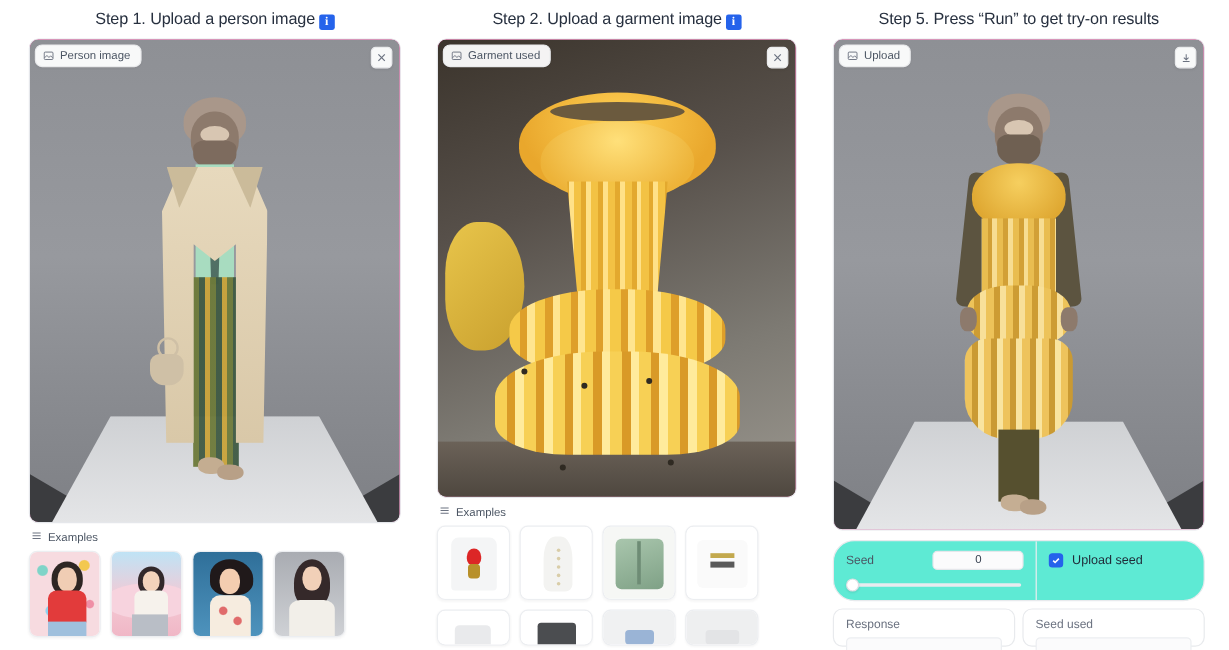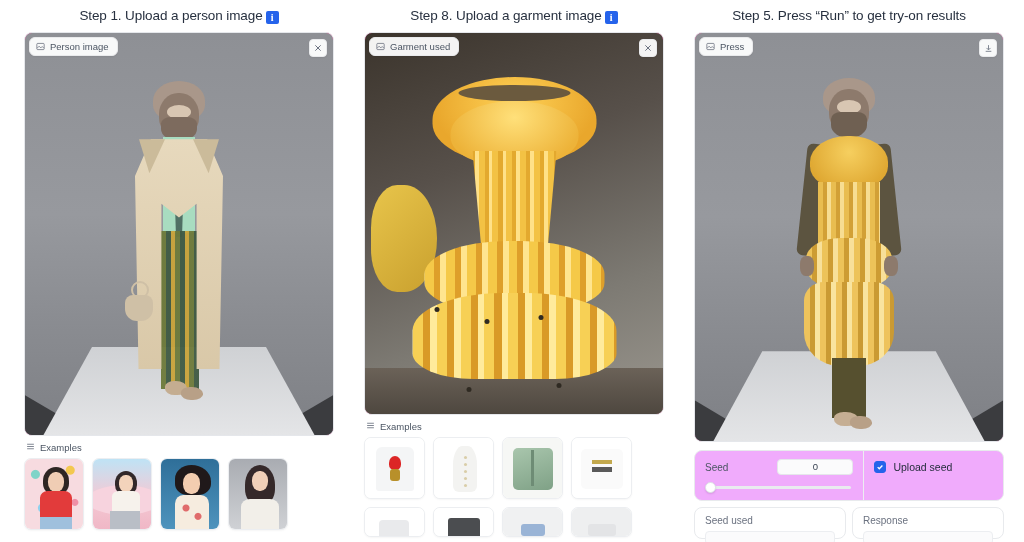--- a/index.html
+++ b/index.html
@@ -93,22 +93,22 @@
     overflow: hidden;
     position: relative;
     box-shadow: 0 1px 2px rgba(0,0,0,0.04);
   }
   .ex-thumb .inner { position:absolute; inset:0; overflow:hidden; }
 
   
   .ctrl-row {
     display: flex;
     border: 1px solid #e8eaed;
-    border-radius: 8px;
-    background: #f0abfc;
+    border-radius: 18px;
+    background: #5eead4;
     overflow: hidden;
     margin-bottom: 6px;
   }
   .ctrl-cell { padding: 8px 10px; }
   .ctrl-cell.seed { flex: 1 1 55%; border-right: 1px solid #eceef1; }
   .ctrl-cell.rand { flex: 1 1 45%; display: flex; align-items: flex-start; gap: 7px; padding-top: 10px;}
   .seed-top { display:flex; align-items:center; justify-content: space-between; gap: 8px;}
   .seed-label { font-size: 10px; color: #4b5563; }
   .seed-input {
     width: 76px; height: 16px;
@@ -277,21 +277,21 @@
             <div class="tp-hair" style="left:16px;top:6px;width:30px;height:40px;background:#35292a;border-radius:50% 50% 40% 40%;"></div>
             <div class="tp-face" style="left:23px;top:12px;width:16px;height:20px;background:#f1d0b8;"></div>
             <div class="tp-body" style="left:12px;top:40px;width:38px;height:32px;background:#f2efe9;"></div>
           </div>
         </div>
       </div>
     </div>
 
     <div class="col wide">
       <div class="step-title">
-        <span>Step 8. Upload a garment image</span><span class="info-icon">i</span>
+        <span>Step 2. Upload a garment image</span><span class="info-icon">i</span>
       </div>
 
       <div class="img-panel" style="height:383px;">
         <div class="canvas">
           <div class="banana-scene">
             <div style="position:absolute;left:0;bottom:0;width:100%;height:12%;background:linear-gradient(180deg,#6b6258,#4e473f);"></div>
 
             <div style="position:absolute;left:2%;top:40%;width:22%;height:28%;border-radius:40% 50% 50% 40%;background:linear-gradient(135deg,#e8c54b,#c9a02e);"></div>
 
             <div class="fig" style="top:10%;width:215px;height:82%;">
@@ -422,21 +422,21 @@
               <div class="shoe" style="left:76px;top:338px;width:22px;height:13px;background:#b8a087;"></div>
             </div>
           </div>
           <div class="badge">
             <span>
               <svg width="9" height="9" viewBox="0 0 16 16" fill="none" stroke="#6b7280" stroke-width="1.4">
                 <rect x="1.5" y="2.5" width="13" height="11" rx="1.5"></rect>
                 <path d="M2 11l3.5-3.5 3 3 2.5-2.5L14 11"></path>
               </svg>
             </span>
-            <span>Press</span>
+            <span>Upload</span>
           </div>
           <div class="corner-btn">
             <svg width="9" height="9" viewBox="0 0 16 16" stroke="#6b7280" stroke-width="1.5" fill="none">
               <path d="M8 2v8M4.5 7L8 10.5 11.5 7M3 13h10"></path>
             </svg>
           </div>
         </div>
       </div>
 
       <div style="height:8px;"></div>
@@ -457,24 +457,24 @@
             <svg width="8" height="8" viewBox="0 0 12 12" stroke="#ffffff" stroke-width="2" fill="none">
               <path d="M2.5 6.2l2.4 2.4L9.6 3.8"></path>
             </svg>
           </span>
           <span class="cb-label">Upload seed</span>
         </div>
       </div>
 
       <div class="out-row">
         <div class="out-box">
+          <div class="out-label">Response</div>
+          <div class="out-field"></div>
+        </div>
+        <div class="out-box">
           <div class="out-label">Seed used</div>
           <div class="out-field"></div>
         </div>
-        <div class="out-box">
-          <div class="out-label">Response</div>
-          <div class="out-field"></div>
-        </div>
       </div>
     </div>
 
   </div>
 </div>
 
 </body></html>

